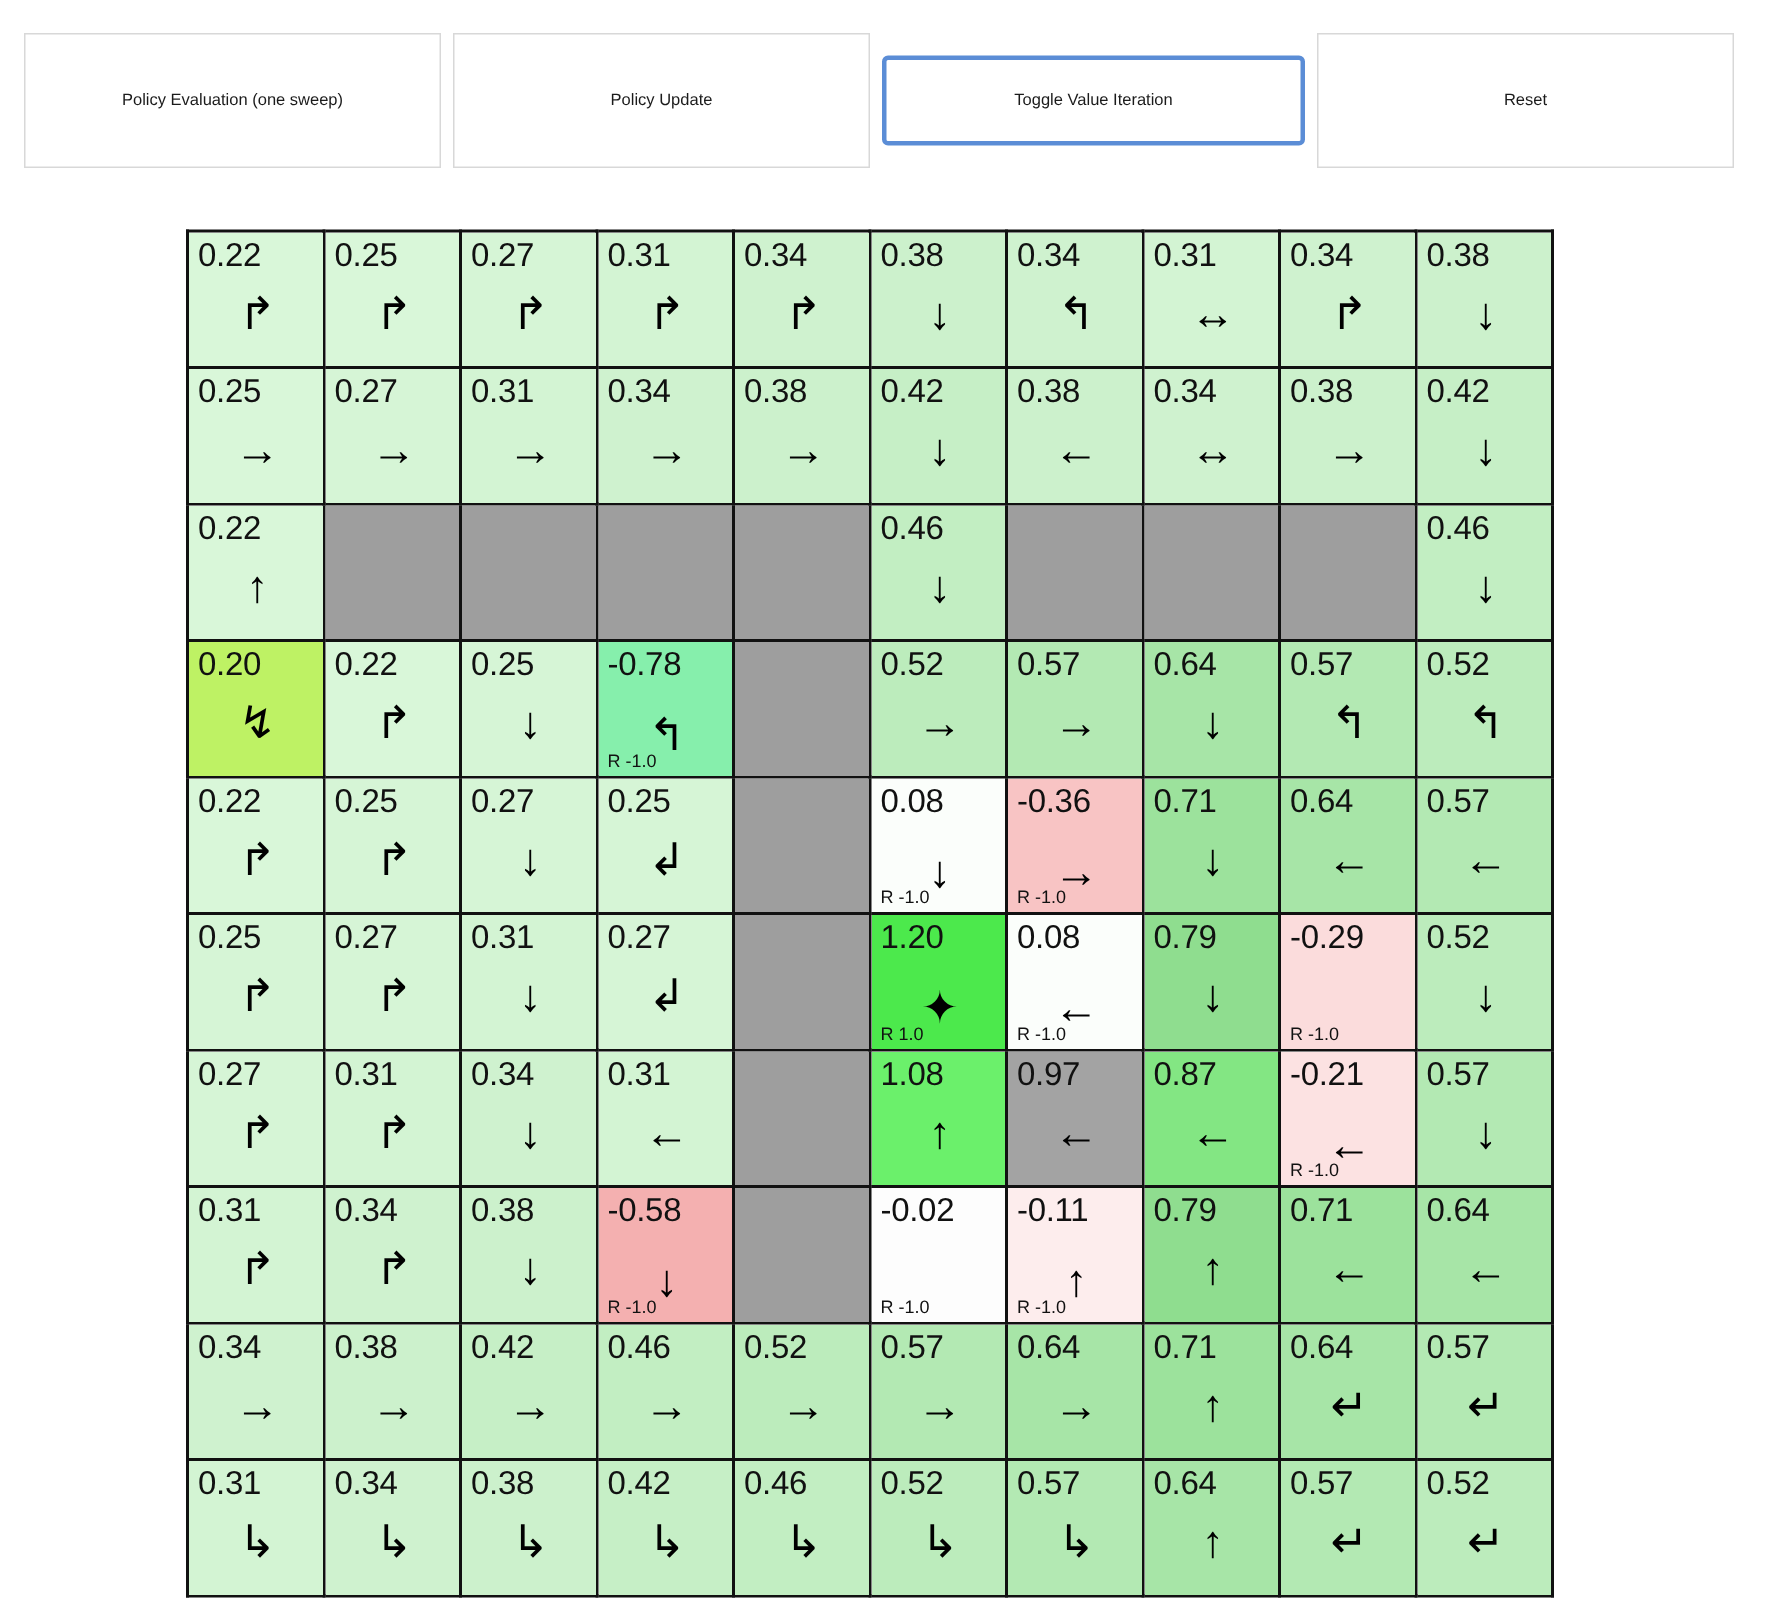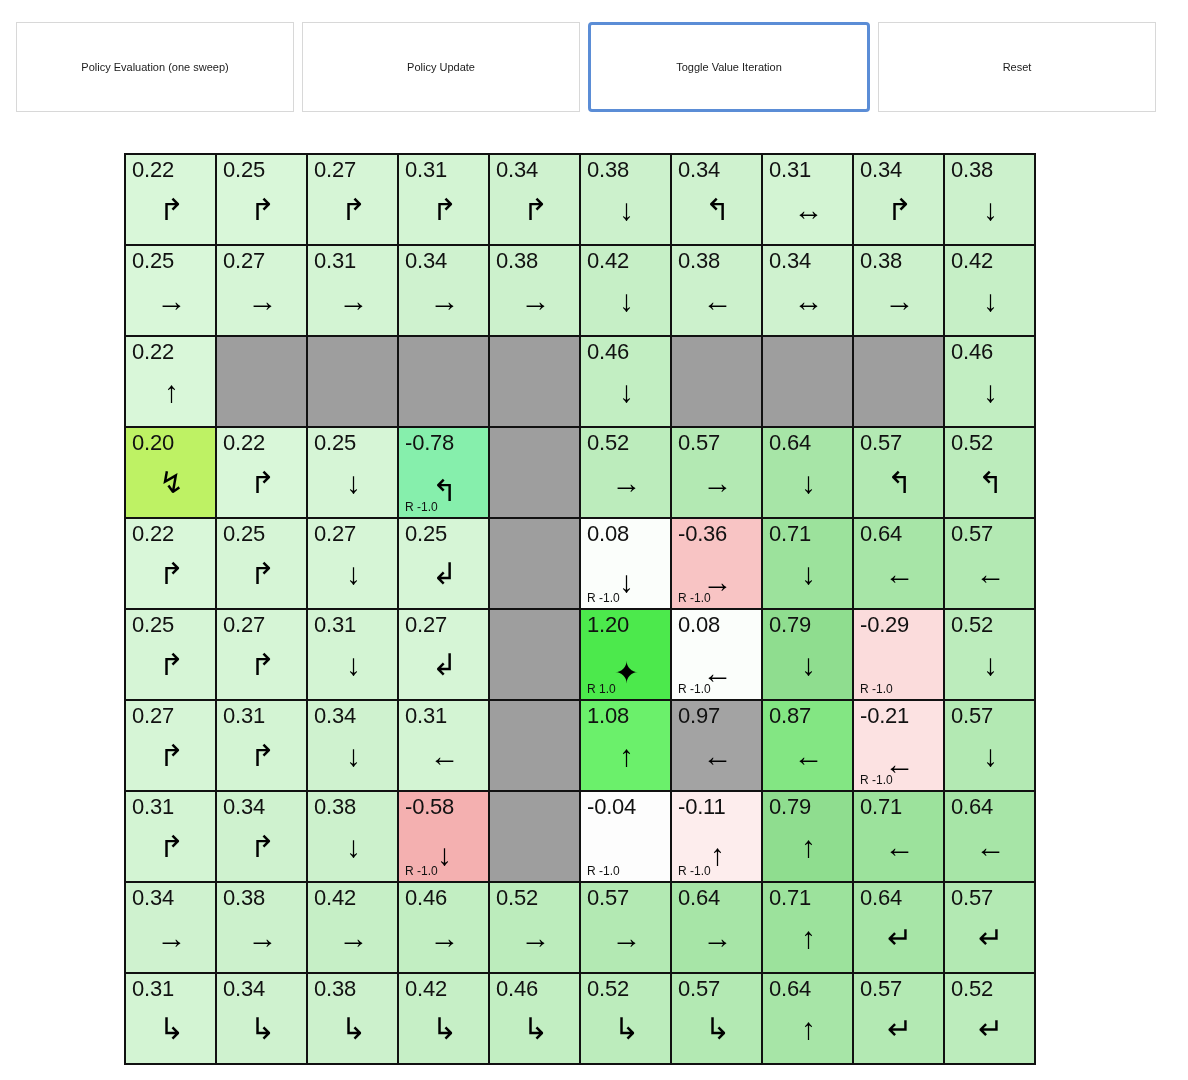--- a/index.html
+++ b/index.html
@@ -36,21 +36,21 @@
     font-size: 11px;
     color: #1b1b1b;
     box-sizing: border-box;
     margin-right: 8px;
     user-select: none;
   }
   .tool-btn:last-child { margin-right: 0; text-align: center; }
   .tool-btn.active {
     border: 3px solid #5b8dd6;
     border-radius: 4px;
-    height: 90px;
+    height: 60px;
     align-self: center;
   }
 
   
   .grid-wrap {
     position: absolute;
     left: 124px;
     top: 153px;
   }
   table.grid {
@@ -526,21 +526,21 @@
             <td style="background: rgb(244, 176, 176);">
               <div class="cell-inner">
                 <div class="val">-0.58</div>
                 <div class="arrows lowered">↓</div>
                 <div class="rew">R -1.0</div>
               </div>
             </td>
             <td class="wall" style="background: rgb(158, 158, 158);"></td>
             <td style="background: rgb(253, 253, 253);">
               <div class="cell-inner">
-                <div class="val">-0.04</div>
+                <div class="val">-0.02</div>
                 <div class="rew">R -1.0</div>
               </div>
             </td>
             <td style="background: rgb(253, 237, 237);">
               <div class="cell-inner">
                 <div class="val">-0.11</div>
                 <div class="arrows lowered">↑</div>
                 <div class="rew">R -1.0</div>
               </div>
             </td>

